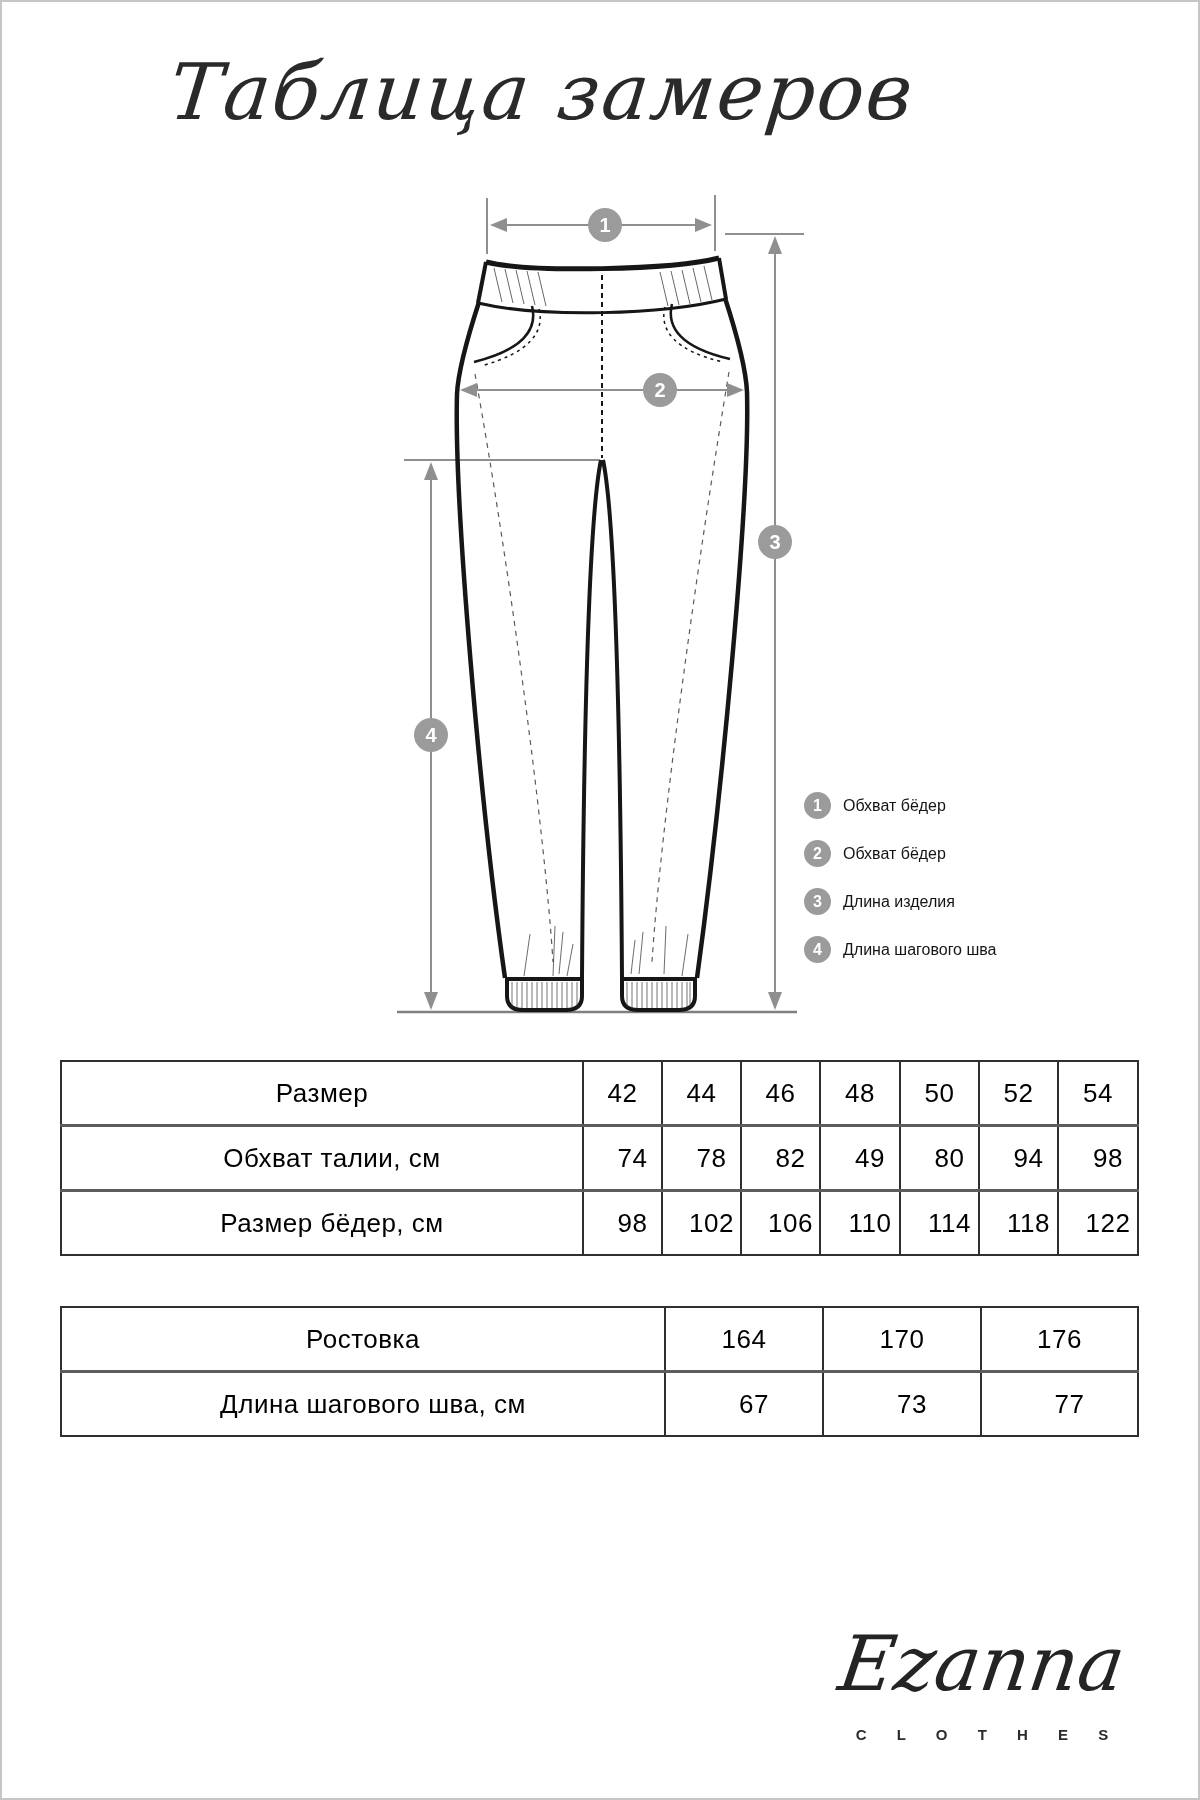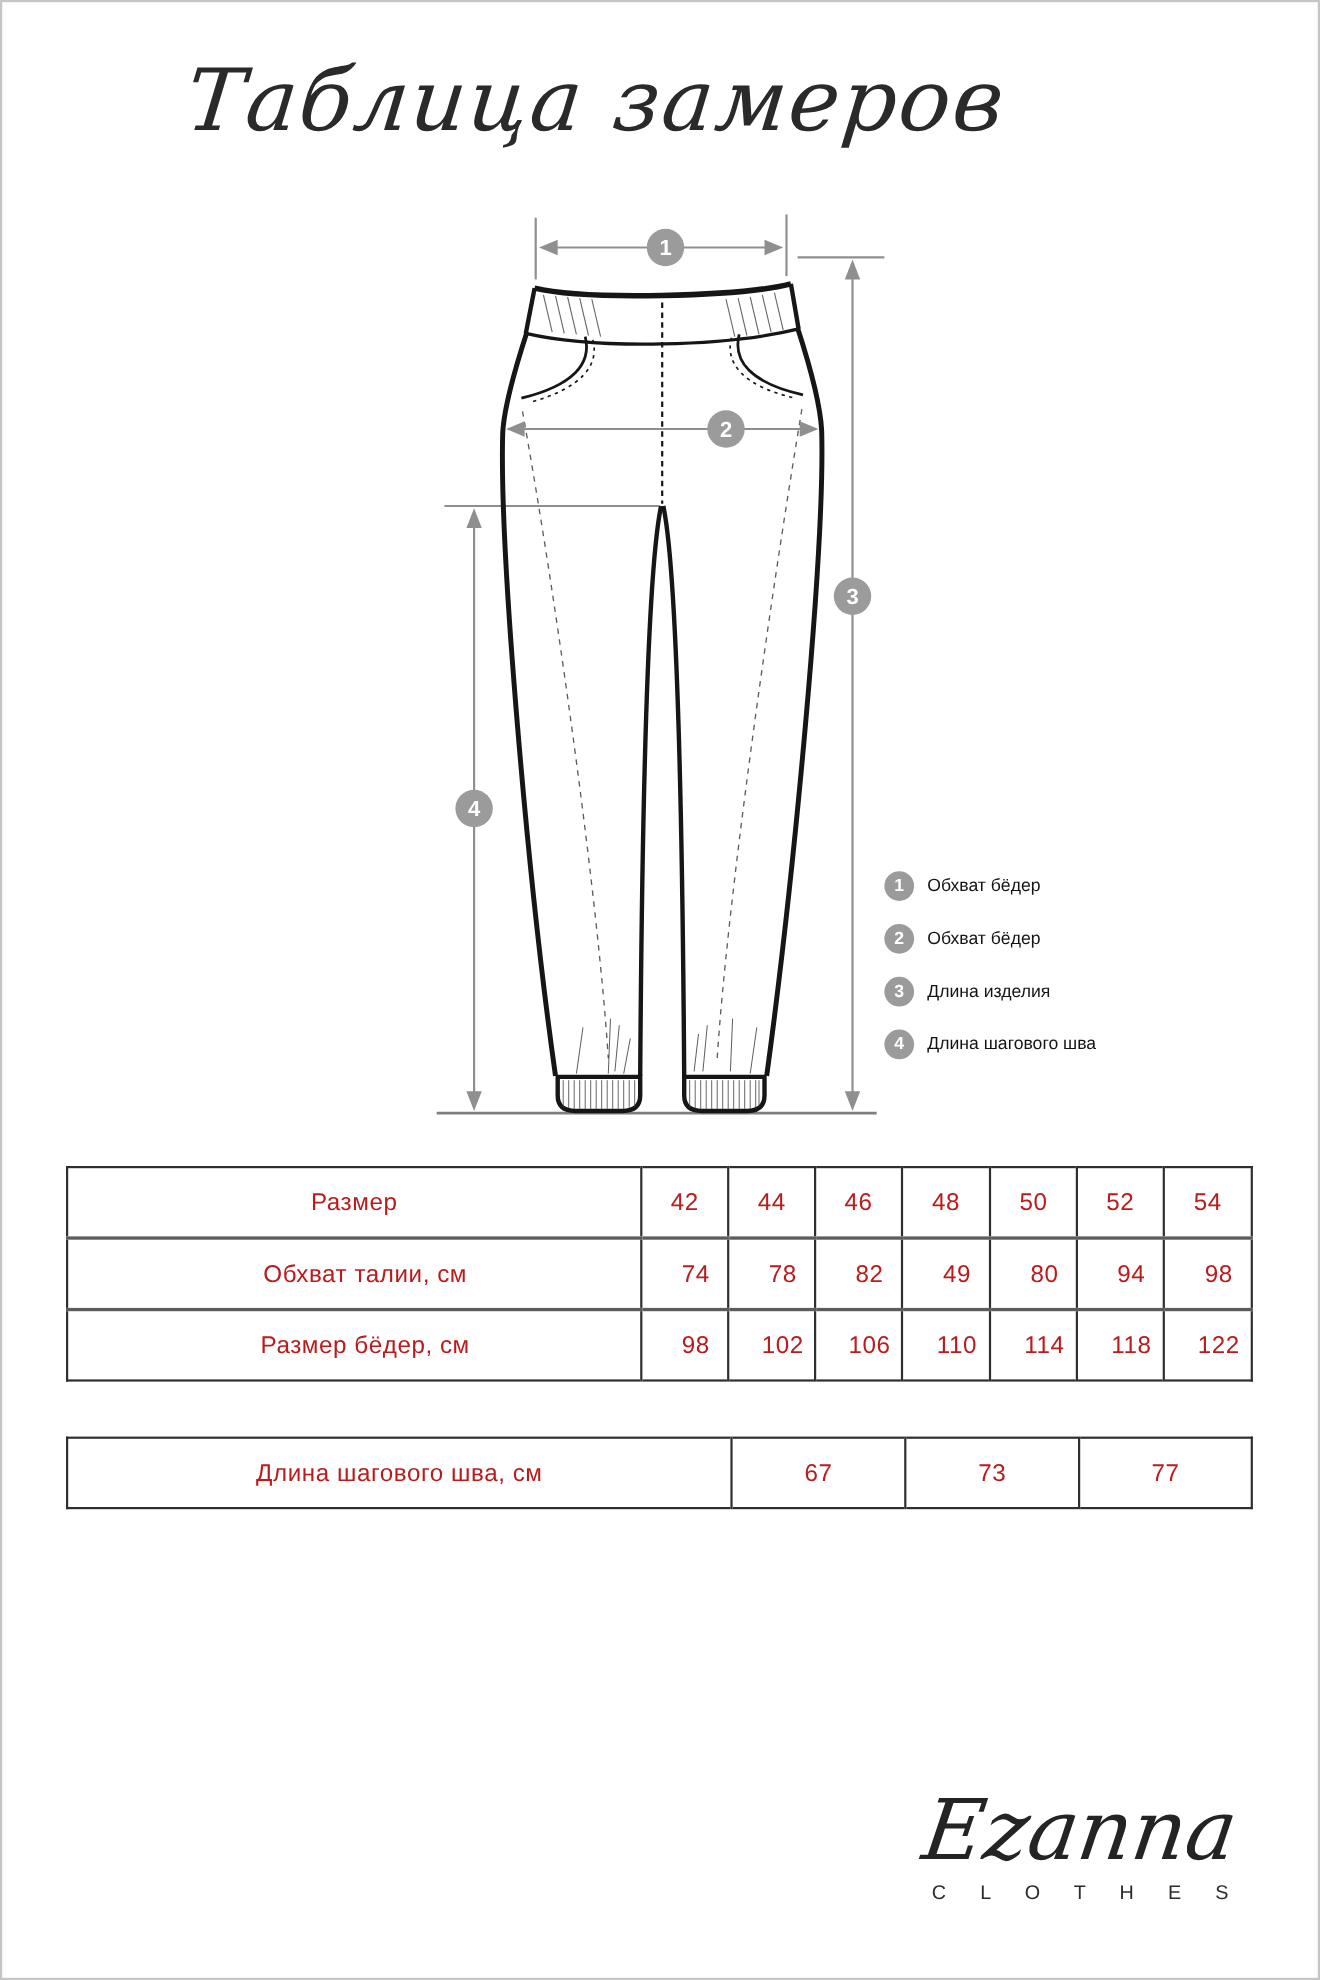--- a/index.html
+++ b/index.html
@@ -30,38 +30,38 @@
   .legend-label{font-size:16px;color:#141414;white-space:nowrap;}
   
   table.meas{
     position:absolute;left:58px;border-collapse:collapse;table-layout:fixed;
     width:1077px;background:#fff;
     border:2px solid #2f2f2f;
   }
   table.meas td{
     border-left:2px solid #2f2f2f;
     text-align:center;vertical-align:middle;
-    font-size:22px;color:#b91c1c;height:62px;padding:0 4px;
+    font-size:26px;color:#000000;height:62px;padding:0 4px;
     font-family:"Liberation Sans",sans-serif;
     letter-spacing:0.5px;
   }
   table.meas td:first-child{border-left:none;}
   table.meas tr + tr td{border-top:3px solid #5c5c5c;padding-left:24px;}
   #size-table{top:1058px;}
   #height-table{top:1304px;}
   
   .brand{position:absolute;left:815px;top:1620px;width:330px;text-align:center;}
   .brand-name{
     font-family:"DejaVu Serif","Liberation Serif",serif;font-style:italic;
     font-size:76px;line-height:84px;color:#242424;transform:skewX(-8deg);
     white-space:nowrap;
   }
   .brand-sub{
-    margin-top:4px;font-size:18px;letter-spacing:13px;padding-left:13px;
-    color:#2b2b2b;font-weight:normal;
+    margin-top:20px;font-size:15px;letter-spacing:13px;padding-left:13px;
+    color:#2b2b2b;font-weight:bold;
   }
 </style>
 </head>
 <body>
 
 <div class="page">
 
   <div class="title">Таблица замеров</div>
 
   <svg class="figure-svg" viewBox="0 0 1200 880">
@@ -258,20 +258,26 @@
     </table>
 
   <table class="meas" id="height-table">
     <colgroup>
       <col style="width:604px">
         <col style="width:158px">
         <col style="width:158px">
         <col style="width:157px">
     </colgroup>
     <tbody>
+        <tr>
+      <td>Ростовка</td>
+      <td>164</td>
+      <td>170</td>
+      <td>176</td>
+    </tr>
     <tr>
       <td>Длина шагового шва, см</td>
       <td>67</td>
       <td>73</td>
       <td>77</td>
     </tr>
   </tbody>
     </table>
 
   <div class="brand">

